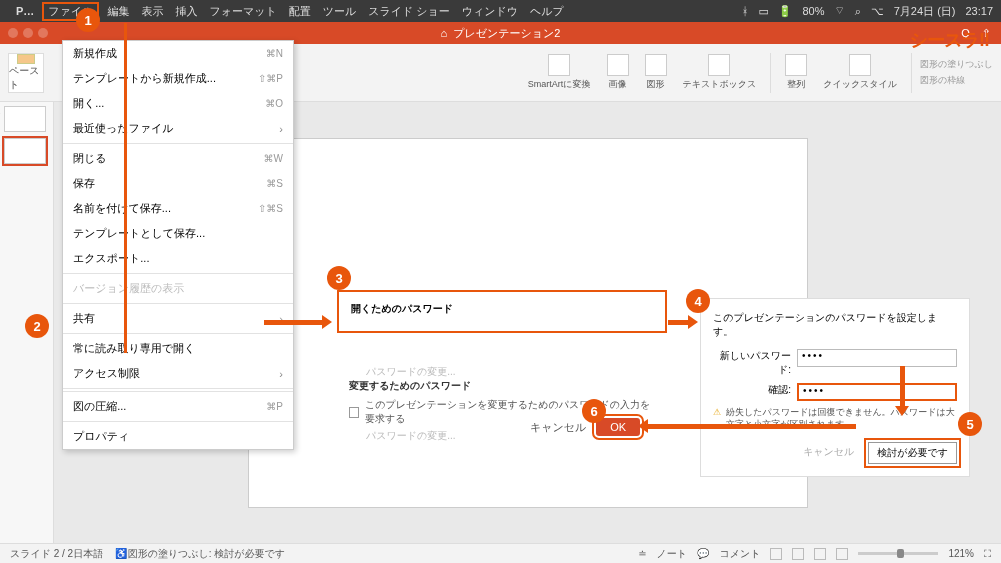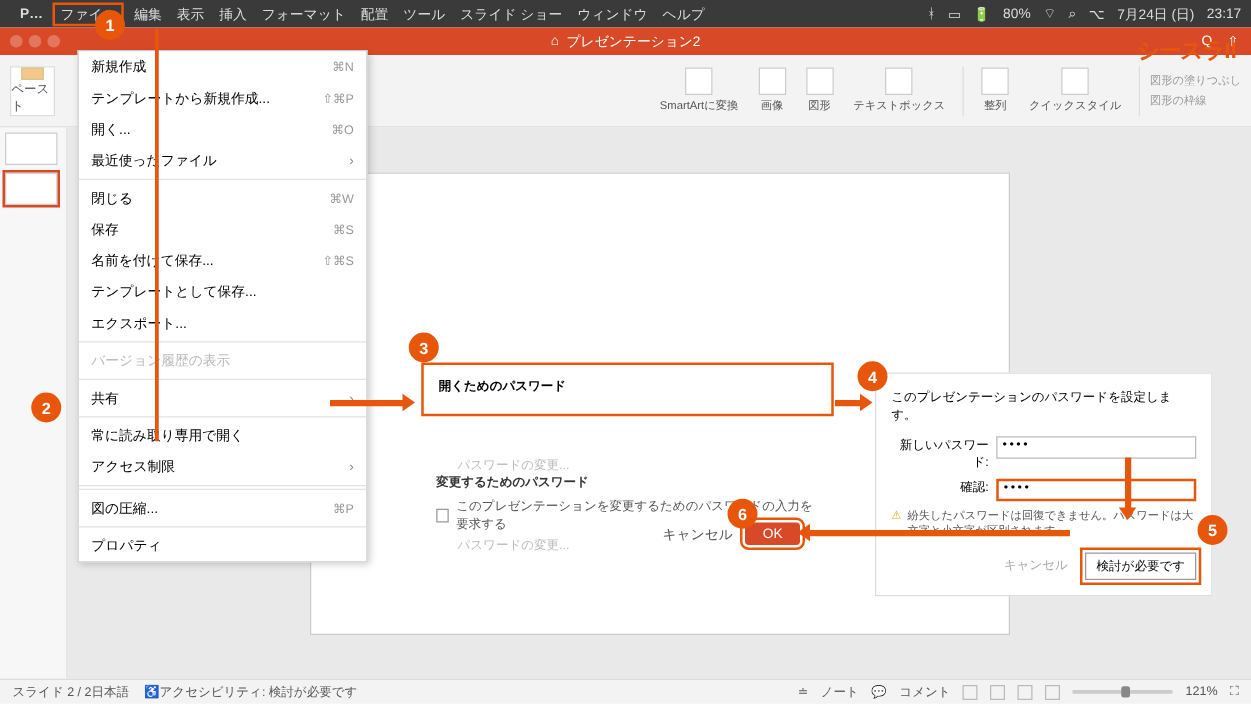--- a/index.html
+++ b/index.html
@@ -333,21 +333,21 @@
 <div class="arrow h" style="left:646px; top:424px; width:210px;">
     <div class="head l"></div>
   </div>
 
 <div class="brand">シースラ!!</div>
 
 <div class="statusbar">
   <span>スライド 2 / 2</span>
   <span style="margin-left:0">日本語</span>
   <span style="margin-left:12px">♿</span>
-  <span>アクセシビリティ: 検討が必要です</span>
+  <span>図形の塗りつぶし: 検討が必要です</span>
   <div class="r">
     <span>≐</span>
       <span>ノート</span>
     <span>💬</span>
       <span>コメント</span>
     <div class="ic"></div>
     <div class="ic"></div>
     <div class="ic"></div>
     <div class="ic"></div>
     <div class="zslider"></div>

